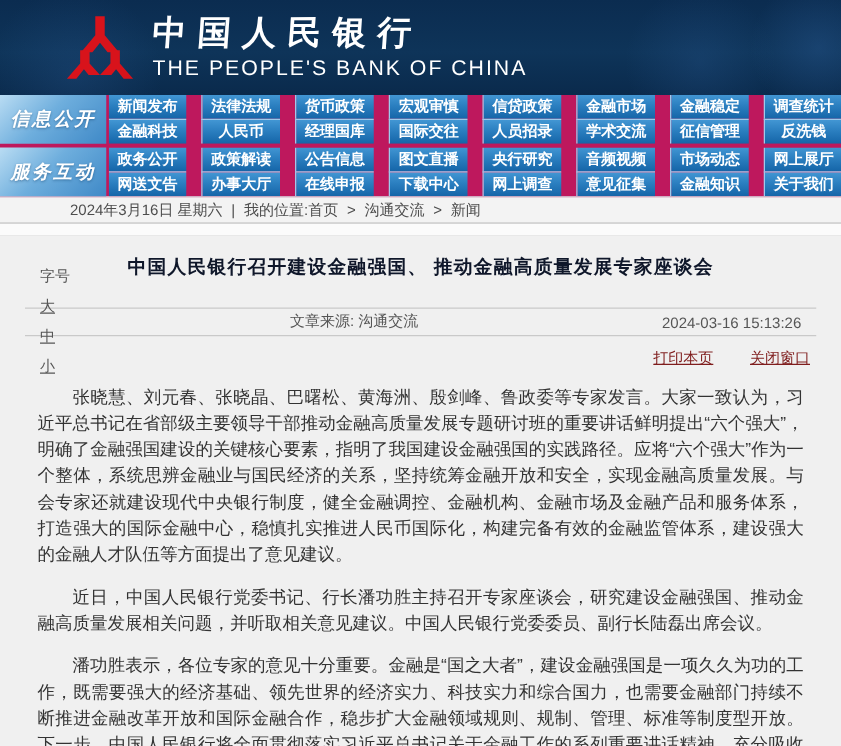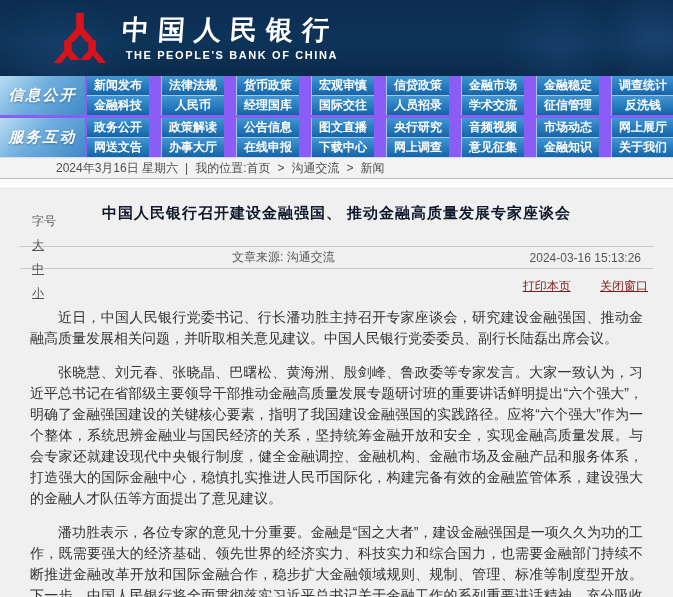--- a/index.html
+++ b/index.html
@@ -16,24 +16,24 @@
       radial-gradient(circle at 60px 60px, rgba(45,95,155,.25), rgba(45,95,155,0) 70px),
       linear-gradient(180deg, #0b2c50 0%, #0e3459 55%, #0a2a4c 100%);
     padding-left:52px;
   }
   .emblem { width:56px; height:56px; margin-right:14px; flex:0 0 auto; }
   .bank-names { display:flex; flex-direction:column; }
   .bank-cn {
     color:#ffffff; font-size:27px; font-weight:bold; letter-spacing:9px;
     font-family:"Liberation Serif", serif; transform:skewX(-4deg); line-height:1.15;
   }
-  .bank-en { color:#ffffff; font-size:11px; font-weight:bold; letter-spacing:1.6px; margin-top:2px;text-align:right; }
+  .bank-en { color:#ffffff; font-size:17px; font-weight:normal; letter-spacing:1.6px; margin-top:2px;text-align:right; }
 
   
-  .nav { background:#8b5cf6; border-bottom:1px solid #d7dee4; }
+  .nav { background:#be185d; border-bottom:1px solid #d7dee4; }
   .nav-section { display:flex; }
   .nav-section + .nav-section { margin-top:3px;border-radius:14px; }
   .nav-label {
     flex:0 0 85px; height:39px; margin-right:2px;
     display:flex; align-items:center; justify-content:center;
     background:linear-gradient(135deg, #b9dcf3 0%, #6eaedd 45%, #3f89c7 100%);
     color:#fff; font-size:15px; font-weight:bold; font-style:italic; letter-spacing:2px;
     text-shadow:0 1px 2px rgba(10,50,90,.45); cursor:pointer;
   }
   .nav-grid { flex:1 1 auto; overflow:hidden; display:flex; flex-direction:column; }
@@ -178,20 +178,20 @@
       <div class="meta-center">文章来源: 沟通交流</div>
       <div class="meta-right">2024-03-16 15:13:26</div>
     </div>
 
     <div class="action-links">
       <a>打印本页</a>
       <a>关闭窗口</a>
     </div>
 
     <div class="article-body">
+      <p>张晓慧、刘元春、张晓晶、巴曙松、黄海洲、殷剑峰、鲁政委等专家发言。大家一致认为，习近平总书记在省部级主要领导干部推动金融高质量发展专题研讨班的重要讲话鲜明提出“六个强大”，明确了金融强国建设的关键核心要素，指明了我国建设金融强国的实践路径。应将“六个强大”作为一个整体，系统思辨金融业与国民经济的关系，坚持统筹金融开放和安全，实现金融高质量发展。与会专家还就建设现代中央银行制度，健全金融调控、金融机构、金融市场及金融产品和服务体系，打造强大的国际金融中心，稳慎扎实推进人民币国际化，构建完备有效的金融监管体系，建设强大的金融人才队伍等方面提出了意见建议。</p>
       <p>近日，中国人民银行党委书记、行长潘功胜主持召开专家座谈会，研究建设金融强国、推动金融高质量发展相关问题，并听取相关意见建议。中国人民银行党委委员、副行长陆磊出席会议。</p>
-      <p>张晓慧、刘元春、张晓晶、巴曙松、黄海洲、殷剑峰、鲁政委等专家发言。大家一致认为，习近平总书记在省部级主要领导干部推动金融高质量发展专题研讨班的重要讲话鲜明提出“六个强大”，明确了金融强国建设的关键核心要素，指明了我国建设金融强国的实践路径。应将“六个强大”作为一个整体，系统思辨金融业与国民经济的关系，坚持统筹金融开放和安全，实现金融高质量发展。与会专家还就建设现代中央银行制度，健全金融调控、金融机构、金融市场及金融产品和服务体系，打造强大的国际金融中心，稳慎扎实推进人民币国际化，构建完备有效的金融监管体系，建设强大的金融人才队伍等方面提出了意见建议。</p>
       <p>潘功胜表示，各位专家的意见十分重要。金融是“国之大者”，建设金融强国是一项久久为功的工作，既需要强大的经济基础、领先世界的经济实力、科技实力和综合国力，也需要金融部门持续不断推进金融改革开放和国际金融合作，稳步扩大金融领域规则、规制、管理、标准等制度型开放。下一步，中国人民银行将全面贯彻落实习近平总书记关于金融工作的系列重要讲话精神，充分吸收专家学者们的意见建议，立足更加宏观的视野，探索实现金融强国伟大目标的方法、标准、策略和路径，努力以金融高质量发展服务中国式现代化。</p>
 
     </div>
   </div>
 
 </div>
 
 </body></html>

